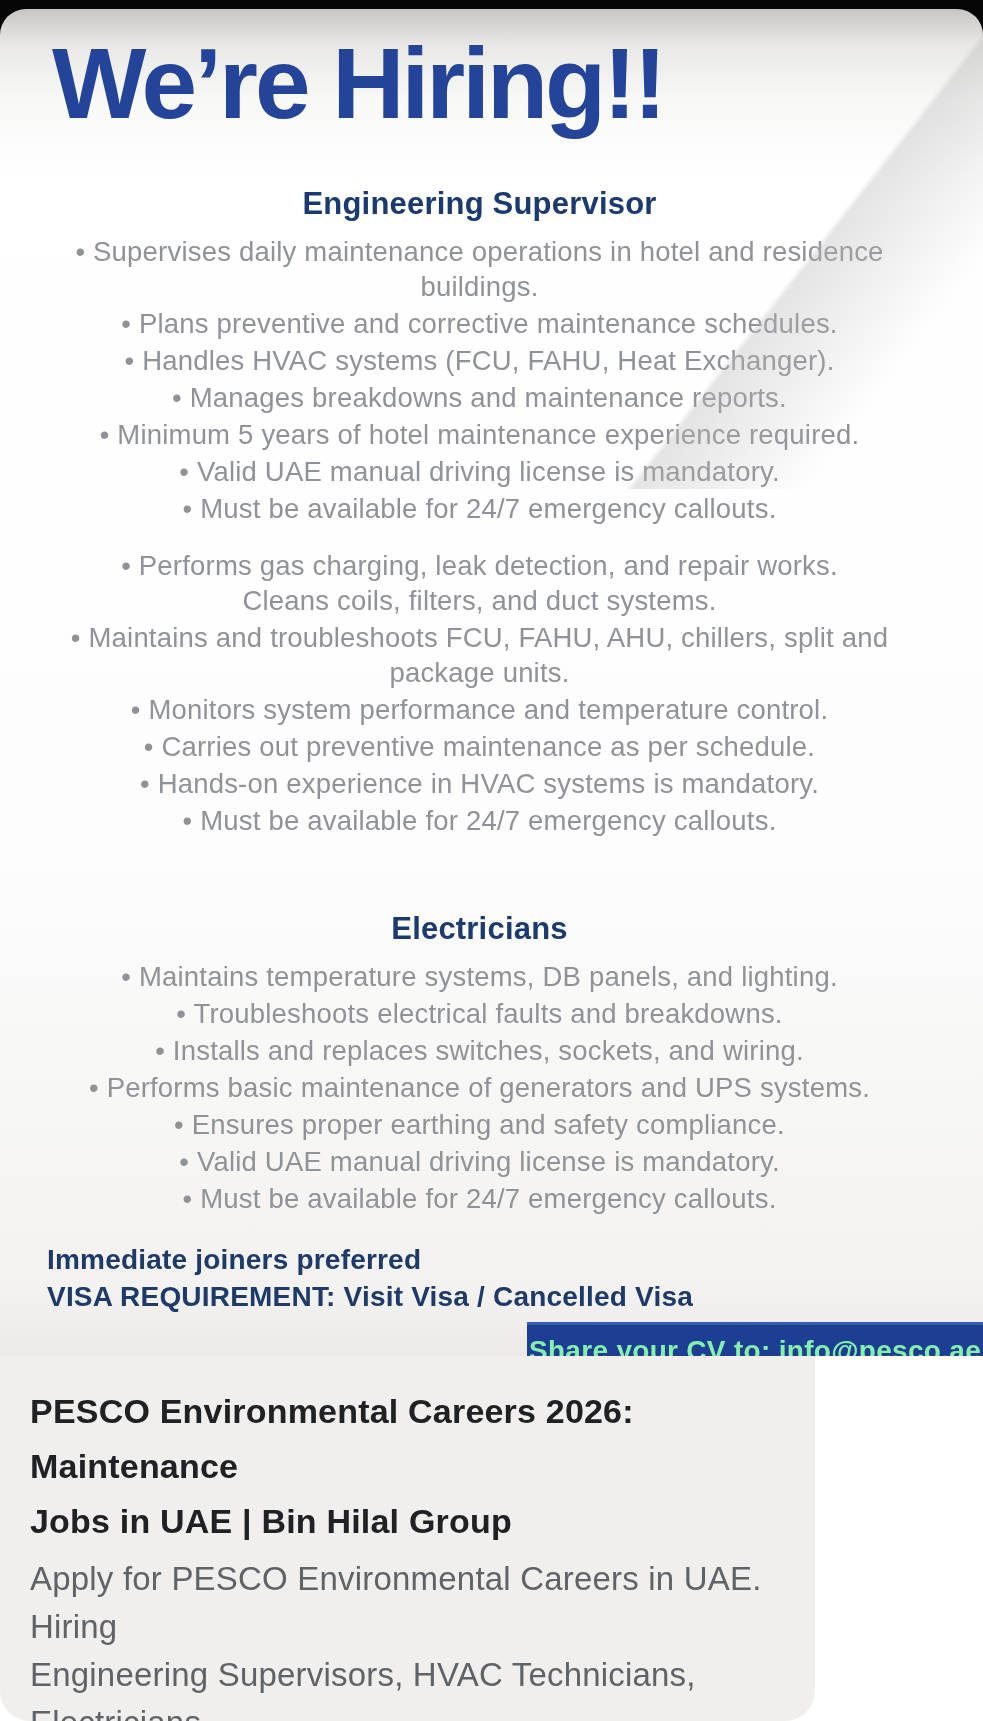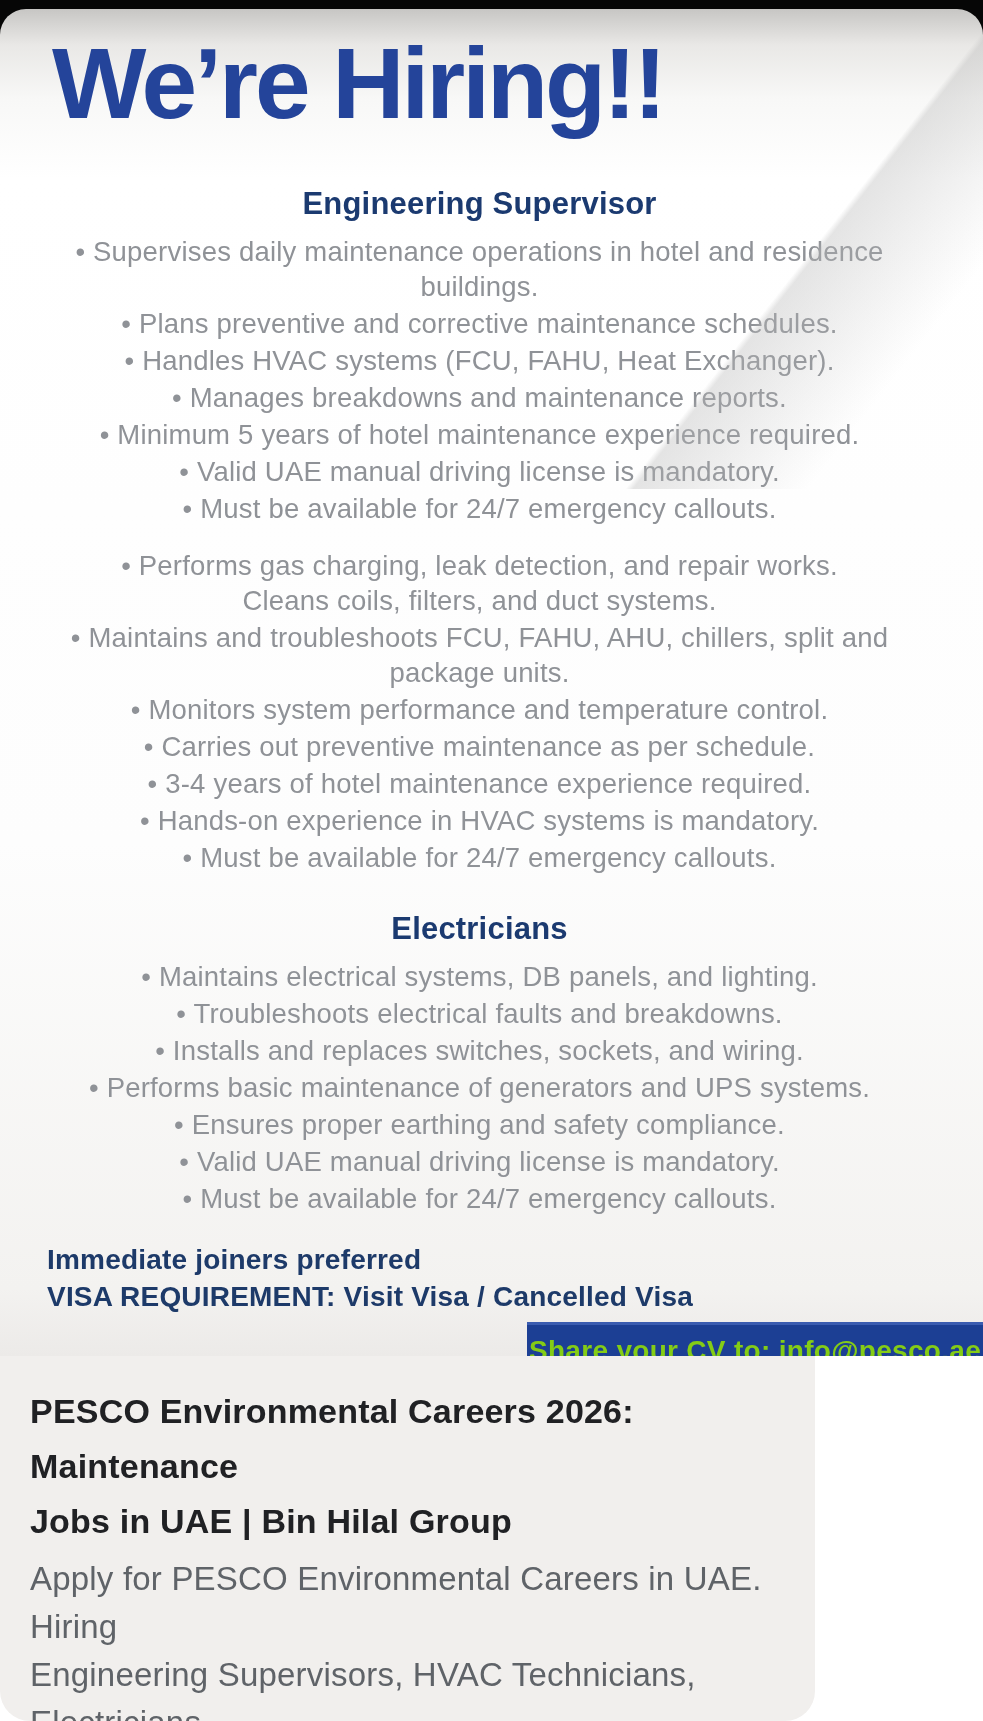--- a/index.html
+++ b/index.html
@@ -35,21 +35,21 @@
   .job-bullets li{
     font-size:27.5px;line-height:35px;margin:0 0 2px;color:#8f9297;
     white-space:pre-line;letter-spacing:.2px;
   }
   .job-bullets li::before{content:"• ";color:#8f9297;}
   .flyer-notes{position:absolute;left:47px;top:1232px;width:880px;}
   .flyer-notes div{font-size:28px;line-height:37px;font-weight:bold;color:#1d3a69;letter-spacing:.2px;}
   .cv-banner{
     position:absolute;left:527px;right:0;top:1313px;height:60px;
     background:#1c3f94;border-top:3px solid #3a5cb0;
-    color:#84cc16;font-size:28px;font-weight:bold;text-align:center;
+    color:#86efac;font-size:28px;font-weight:bold;text-align:center;
     padding-top:10px;box-sizing:border-box;letter-spacing:.3px;
   }
 
   
   .result-card{
     position:absolute;top:1356px;left:0;width:815px;height:365px;
     background:#f1efed;border-radius:0 0 30px 30px;box-sizing:border-box;
     padding:28px 30px 0 30px;cursor:pointer;
   }
   .result-title{
@@ -88,29 +88,28 @@
         </ul>
       </section>
       <section class="job-section sec-1">
         <ul class="job-bullets">
           <li>Performs gas charging, leak detection, and repair works.
 Cleans coils, filters, and duct systems.</li>
           <li>Maintains and troubleshoots FCU, FAHU, AHU, chillers, split and
 package units.</li>
           <li>Monitors system performance and temperature control.</li>
           <li>Carries out preventive maintenance as per schedule.</li>
-          <li>3-4 years of hotel maintenance experience required.</li>
           <li>Hands-on experience in HVAC systems is mandatory.</li>
           <li>Must be available for 24/7 emergency callouts.</li>
         </ul>
       </section>
       <section class="job-section sec-2">
         <h3 class="job-heading">Electricians</h3>
         <ul class="job-bullets">
-          <li>Maintains electrical systems, DB panels, and lighting.</li>
+          <li>Maintains temperature systems, DB panels, and lighting.</li>
           <li>Troubleshoots electrical faults and breakdowns.</li>
           <li>Installs and replaces switches, sockets, and wiring.</li>
           <li>Performs basic maintenance of generators and UPS systems.</li>
           <li>Ensures proper earthing and safety compliance.</li>
           <li>Valid UAE manual driving license is mandatory.</li>
           <li>Must be available for 24/7 emergency callouts.</li>
         </ul>
       </section>
     </div>
 

